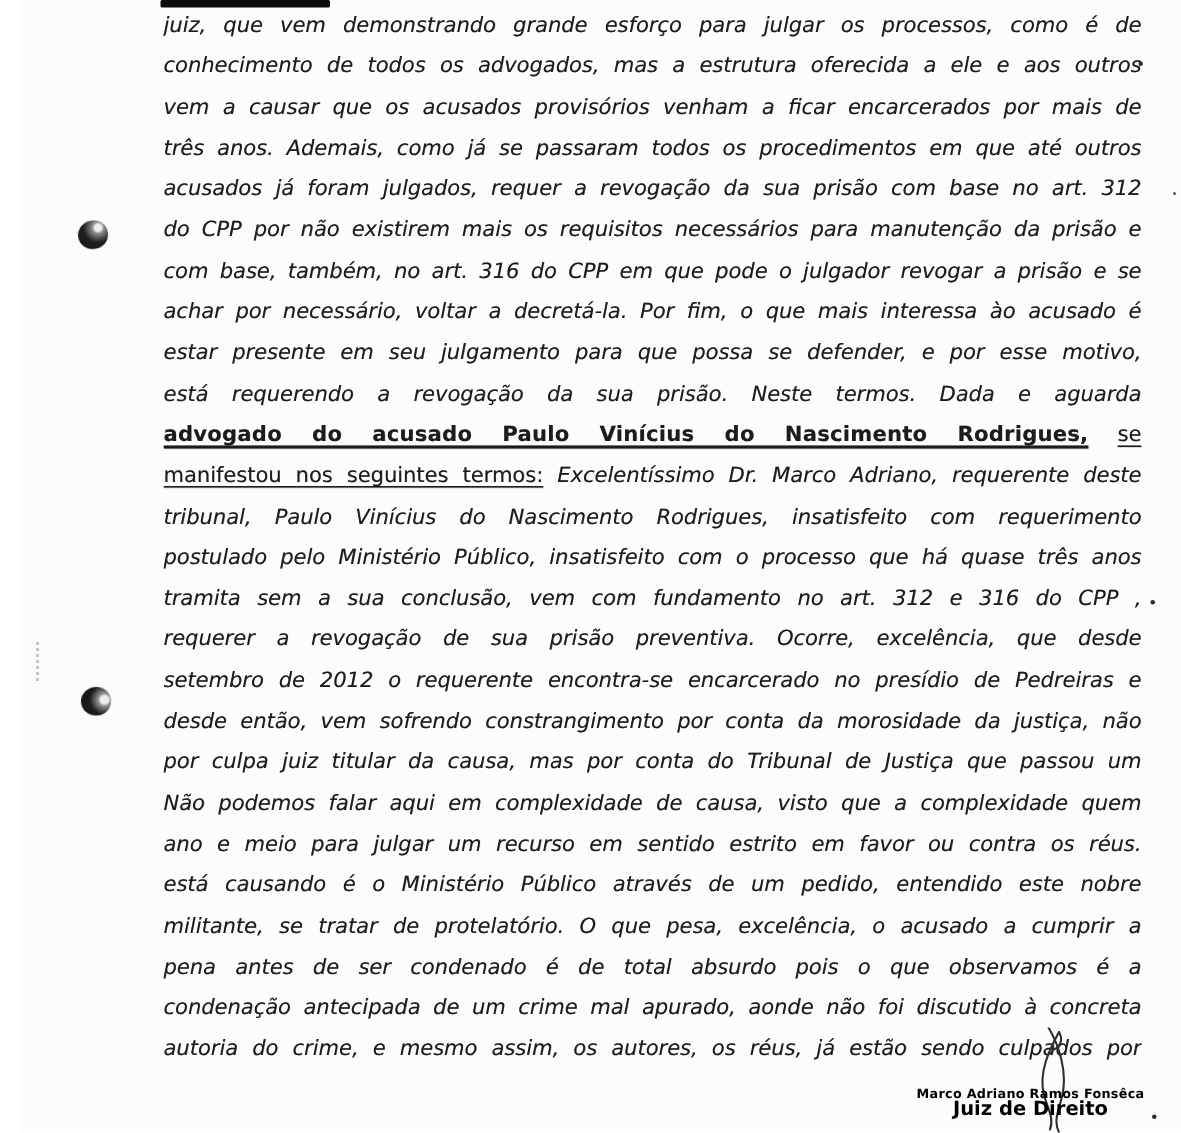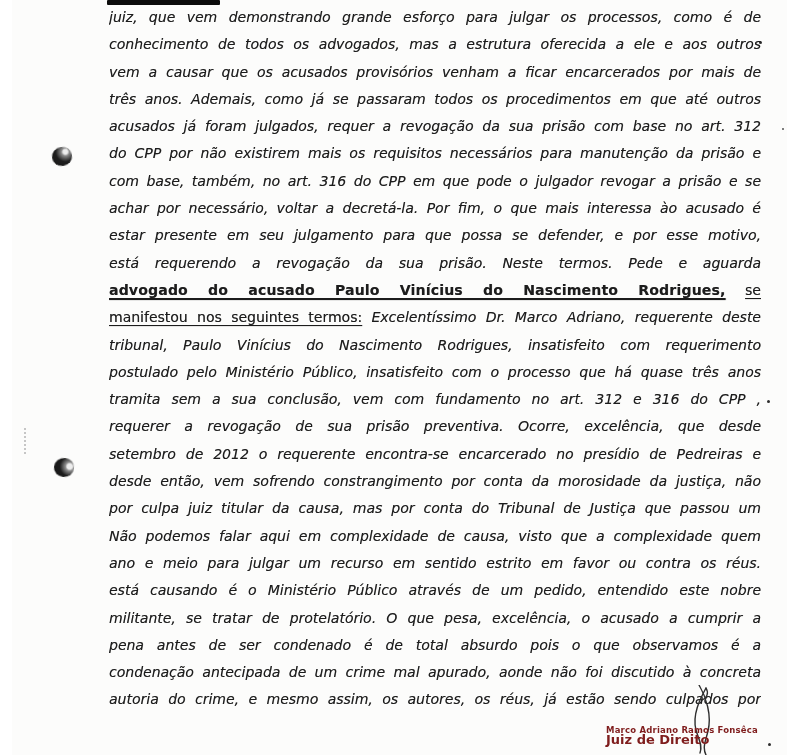--- a/index.html
+++ b/index.html
@@ -87,22 +87,22 @@
   .speck { position: absolute; background: #2e2e2e; border-radius: 50%; }
   .speck-1 { left: 747px; top: 41px;  width: 3px; height: 3px; }
   .speck-2 { left: 755px; top: 400px; width: 3px; height: 3px; }
   .speck-3 { left: 756px; top: 743px; width: 3px; height: 3px; }
   .speck-4 { left: 770px; top: 128px; width: 2px; height: 2px; background:#555; }
   
   .stamp {
     position: absolute;
     left: 594px; top: 725px;
     width: 162px;
-    text-align: left;
-    color: #7f1d1d;
+    text-align: center;
+    color: #000000;
     filter: blur(0.2px);
   }
   .stamp-name {
     font-size: 8.5px;
     font-weight: 700;
     letter-spacing: 0.2px;
     line-height: 10px;
     white-space: nowrap;
   }
   .stamp-title {
@@ -136,21 +136,21 @@
   <div class="doc-text">
       <div class="line"><span class="seg-n">juiz, que vem demonstrando grande esforço para julgar os processos, como é de</span></div>
       <div class="line"><span class="seg-n">conhecimento de todos os advogados, mas a estrutura oferecida a ele e aos outros</span></div>
       <div class="line"><span class="seg-n">vem a causar que os acusados provisórios venham a ficar encarcerados por mais de</span></div>
       <div class="line"><span class="seg-n">três anos. Ademais, como já se passaram todos os procedimentos em que até outros</span></div>
       <div class="line"><span class="seg-n">acusados já foram julgados, requer a revogação da sua prisão com base no art. 312</span></div>
       <div class="line"><span class="seg-n">do CPP por não existirem mais os requisitos necessários para manutenção da prisão e</span></div>
       <div class="line"><span class="seg-n">com base, também, no art. 316 do CPP em que pode o julgador revogar a prisão e se</span></div>
       <div class="line"><span class="seg-n">achar por necessário, voltar a decretá-la. Por fim, o que mais interessa ào acusado é</span></div>
       <div class="line"><span class="seg-n">estar presente em seu julgamento para que possa se defender, e por esse motivo,</span></div>
-      <div class="line"><span class="seg-n">está requerendo a revogação da sua prisão. Neste termos. Pede e aguarda</span></div>
+      <div class="line"><span class="seg-n">está requerendo a revogação da sua prisão. Neste termos. Dada e aguarda</span></div>
       <div class="line"><span class="seg-b">advogado do acusado Paulo Vinícius do Nascimento Rodrigues,</span><span class="seg-n"> </span><span class="seg-u">se</span></div>
       <div class="line"><span class="seg-u">manifestou nos seguintes termos:</span><span class="seg-n"> Excelentíssimo Dr. Marco Adriano, requerente deste</span></div>
       <div class="line"><span class="seg-n">tribunal, Paulo Vinícius do Nascimento Rodrigues, insatisfeito com requerimento</span></div>
       <div class="line"><span class="seg-n">postulado pelo Ministério Público, insatisfeito com o processo que há quase três anos</span></div>
       <div class="line"><span class="seg-n">tramita sem a sua conclusão, vem com fundamento no art. 312 e 316 do CPP ,</span></div>
       <div class="line"><span class="seg-n">requerer a revogação de sua prisão preventiva. Ocorre, excelência, que desde</span></div>
       <div class="line"><span class="seg-n">setembro de 2012 o requerente encontra-se encarcerado no presídio de Pedreiras e</span></div>
       <div class="line"><span class="seg-n">desde então, vem sofrendo constrangimento por conta da morosidade da justiça, não</span></div>
       <div class="line"><span class="seg-n">por culpa juiz titular da causa, mas por conta do Tribunal de Justiça que passou um</span></div>
       <div class="line"><span class="seg-n">Não podemos falar aqui em complexidade de causa, visto que a complexidade quem</span></div>

